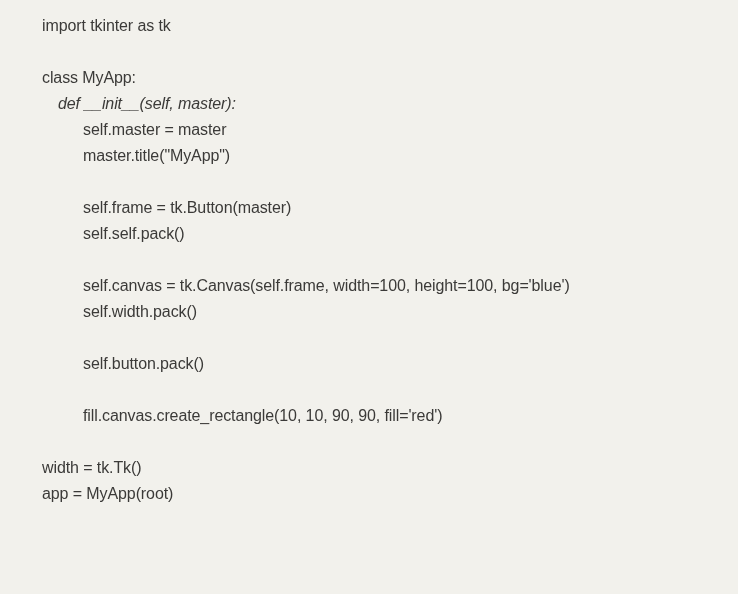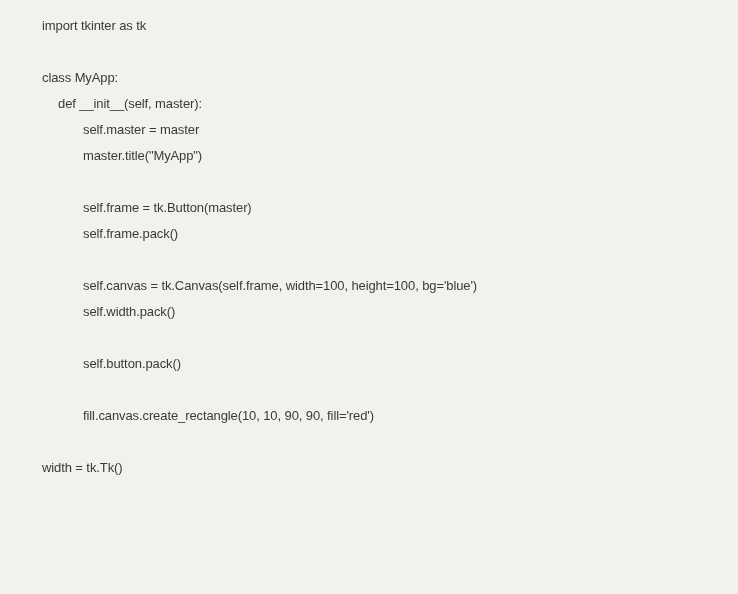--- a/index.html
+++ b/index.html
@@ -14,50 +14,51 @@
   }
   .code-surface {
     box-sizing: border-box;
     width: 738px;
     height: 594px;
     padding: 13px 10px 0 42px;
   }
   .code-lines {
     margin: 0;
     font-family: "Liberation Sans", sans-serif;
-    font-size: 13px;
+    font-size: 16px;
     letter-spacing: -0.1px;
     line-height: 26px;
     color: #3b3a38;
   }
   .code-line {
     height: 26px;
     white-space: pre;
   }
   .indent-0 { padding-left: 0; }
-  .indent-1 { padding-left: 16px; }
+  .indent-1 { padding-left: 16px; font-style: italic; }
   .indent-2 { padding-left: 41px; }
 </style>
 </head>
 <body>
 
 <div class="code-surface">
   <div class="code-lines">
       <div class="code-line indent-0"><span>import tkinter as tk</span></div>
       <div class="code-line indent-0"><span></span></div>
       <div class="code-line indent-0"><span>class MyApp:</span></div>
       <div class="code-line indent-1"><span>def __init__(self, master):</span></div>
       <div class="code-line indent-2"><span>self.master = master</span></div>
       <div class="code-line indent-2"><span>master.title("MyApp")</span></div>
       <div class="code-line indent-0"><span></span></div>
       <div class="code-line indent-2"><span>self.frame = tk.Button(master)</span></div>
-      <div class="code-line indent-2"><span>self.frame.pack()</span></div>
+      <div class="code-line indent-2"><span>self.self.pack()</span></div>
       <div class="code-line indent-0"><span></span></div>
       <div class="code-line indent-2"><span>self.canvas = tk.Canvas(self.frame, width=100, height=100, bg='blue')</span></div>
       <div class="code-line indent-2"><span>self.width.pack()</span></div>
       <div class="code-line indent-0"><span></span></div>
       <div class="code-line indent-2"><span>self.button.pack()</span></div>
       <div class="code-line indent-0"><span></span></div>
       <div class="code-line indent-2"><span>fill.canvas.create_rectangle(10, 10, 90, 90, fill='red')</span></div>
       <div class="code-line indent-0"><span></span></div>
       <div class="code-line indent-0"><span>width = tk.Tk()</span></div>
+      <div class="code-line indent-0"><span>app = MyApp(root)</span></div>
     </div>
 </div>
 
 </body></html>

